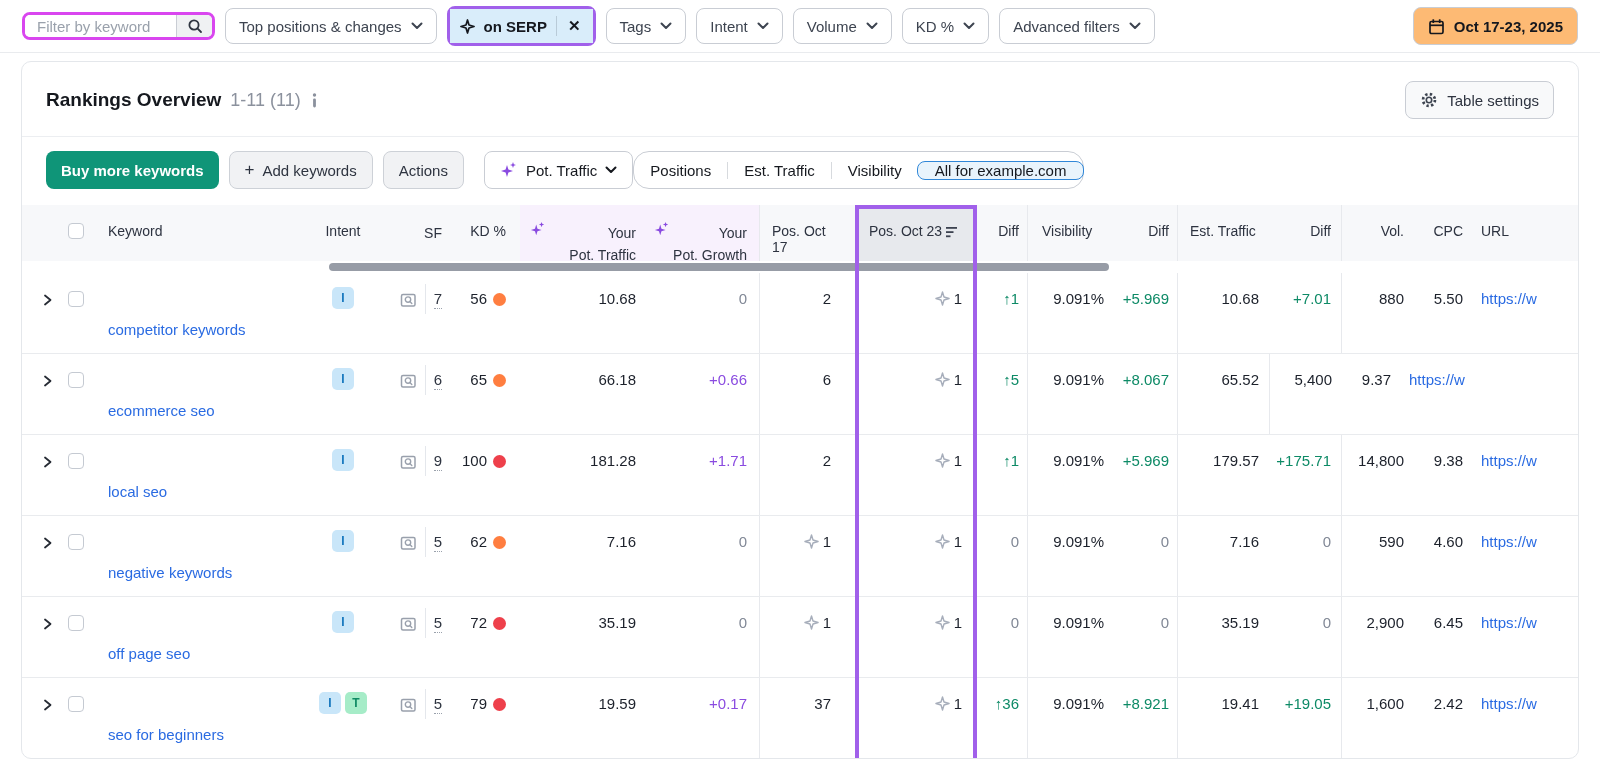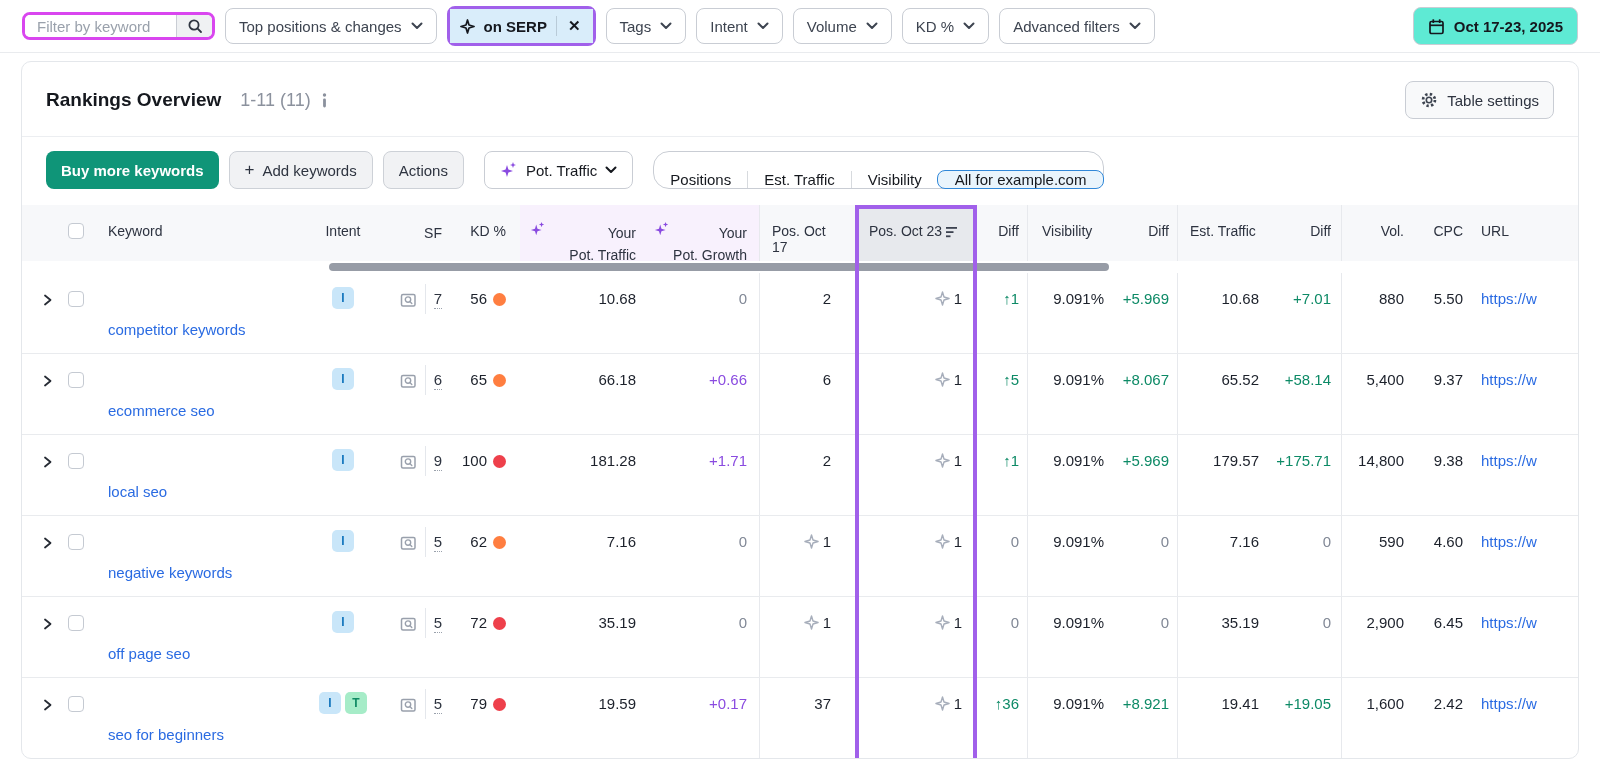--- a/index.html
+++ b/index.html
@@ -19,43 +19,43 @@
   .dd { height:36px; border:1px solid #c9cdd4; border-radius:8px; background:#fff;
     display:inline-flex; align-items:center; gap:9px; padding:0 13px; font-size:15px;
     color:#3d4450; cursor:pointer; white-space:nowrap; }
   .chip-outer { border:3px solid #a160ea; border-radius:8px; display:inline-flex; }
   .chip { display:flex; align-items:center; gap:9px; background:#d9edfa; height:34px;
     padding:0 10px; border-radius:0; font-size:15px; font-weight:600; color:#15181e; }
   .chip .vdiv { width:1px; height:20px; background:#b9cbd8; }
   .chip .x { font-size:15px; font-weight:700; cursor:pointer; padding:0 2px; }
   .datebtn { margin-left:auto; height:38px; border:1px solid #c9cdd4; border-radius:8px;
     display:inline-flex; align-items:center; gap:9px; padding:0 14px; font-size:15px;
-    font-weight:700; color:#15181e; background:#5eead4; cursor:pointer; white-space:nowrap; }
+    font-weight:700; color:#15181e; background:#fdba74; cursor:pointer; white-space:nowrap; }
 
   
   .card { margin:8px 21px 0; border:1px solid #e4e7eb; border-radius:10px; height:698px;
     overflow:hidden; background:#fff; }
   .card-head { display:flex; align-items:center; padding:19px 24px 17px; border-bottom:1px solid #eceef1; }
   .title { font-size:19px; font-weight:700; color:#15181e; }
-  .range { font-size:18px; color:#8b919d; margin-left:19px; }
+  .range { font-size:18px; color:#8b919d; margin-left:9px; }
   .info { margin-left:10px; display:inline-flex; }
   .settings-btn { margin-left:auto; height:38px; border:1px solid #c9cdd4; border-radius:8px;
     background:#f8f9fa; display:inline-flex; align-items:center; gap:9px; padding:0 14px;
     font-size:15px; color:#2e3440; cursor:pointer; }
 
   
   .toolbar { display:flex; align-items:center; padding:14px 24px 16px; }
   .btn { height:38px; border-radius:8px; display:inline-flex; align-items:center; gap:8px;
     padding:0 15px; font-size:15px; cursor:pointer; white-space:nowrap; }
   .btn-green { background:#0f9578; color:#ffffff; font-weight:700; border:none; }
   .btn-gray { background:#f1f2f4; border:1px solid #cdd1d7; color:#2e3440; margin-left:10px; }
   .btn-gray .plus { font-size:17px; font-weight:400; }
   .btn-outline { background:#fff; border:1px solid #c9cdd4; color:#15181e; margin-left:20px; }
-  .seg { display:flex; border:1px solid #c9cdd4; border-radius:16px; margin-left:20px; height:38px;
-    align-items:flex-end; }
+  .seg { display:flex; border:1px solid #c9cdd4; border-radius:16px; height:38px;
+    align-items:center; }
   .seg-item { display:flex; align-items:center; padding:0 16px; font-size:15px; color:#15181e;
     cursor:pointer; border-left:1px solid #d7dade; }
   .seg-item:first-child { border-left:none; }
   .seg-item.active { background:#e9f4fc; border:1px solid #3087d8; border-radius:8px;
     margin:-1px; padding:0 17px; }
 
   
   .table-wrap { position:relative; height:557px; }
   .thead { display:flex; background:#f7f8fa; height:56px; font-size:14px; color:#2d3340; }
   .th { padding-top:18px; display:flex; align-items:flex-start; }
@@ -408,23 +408,20 @@
       <span>1</span>
     </div>
     <div class="c c-diff">
       <span class="val-up">↑5</span>
     </div>
     <div class="c c-vis">9.091%</div>
     <div class="c c-diff2">
       <span class="val-pos">+8.067</span>
     </div>
     <div class="c c-est">65.52</div>
-    <div class="c c-diff3">
-      <span class="val-pos">+58.14</span>
-    </div>
     <div class="c c-vol">5,400</div>
     <div class="c c-cpc">9.37</div>
     <div class="c c-url">
             <a class="url-link">https://w</a>
           </div>
   </div>
 
   <div class="tr">
     <div class="c c-pad"></div>
     <div class="c c-exp">

